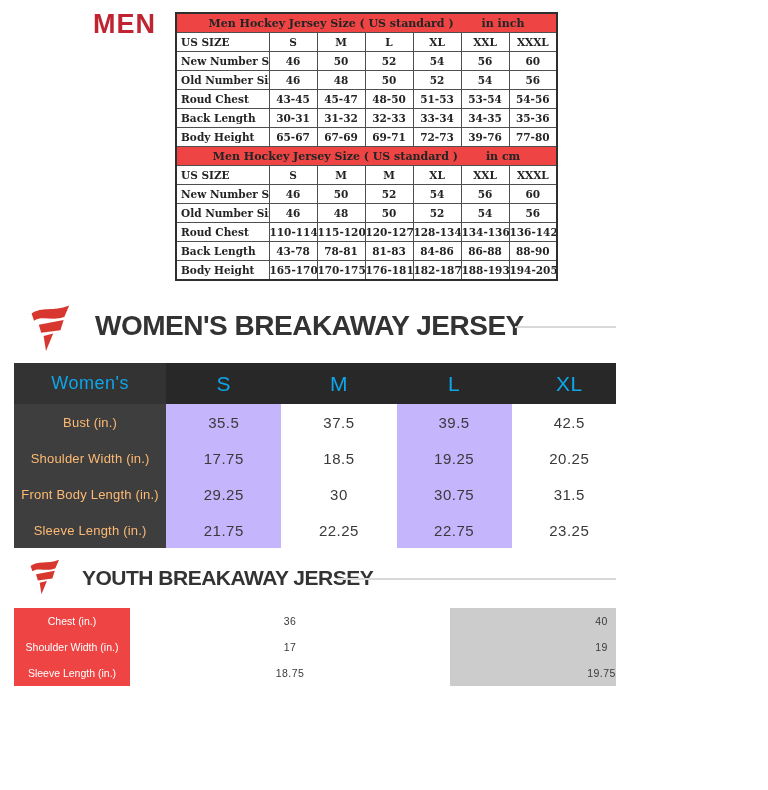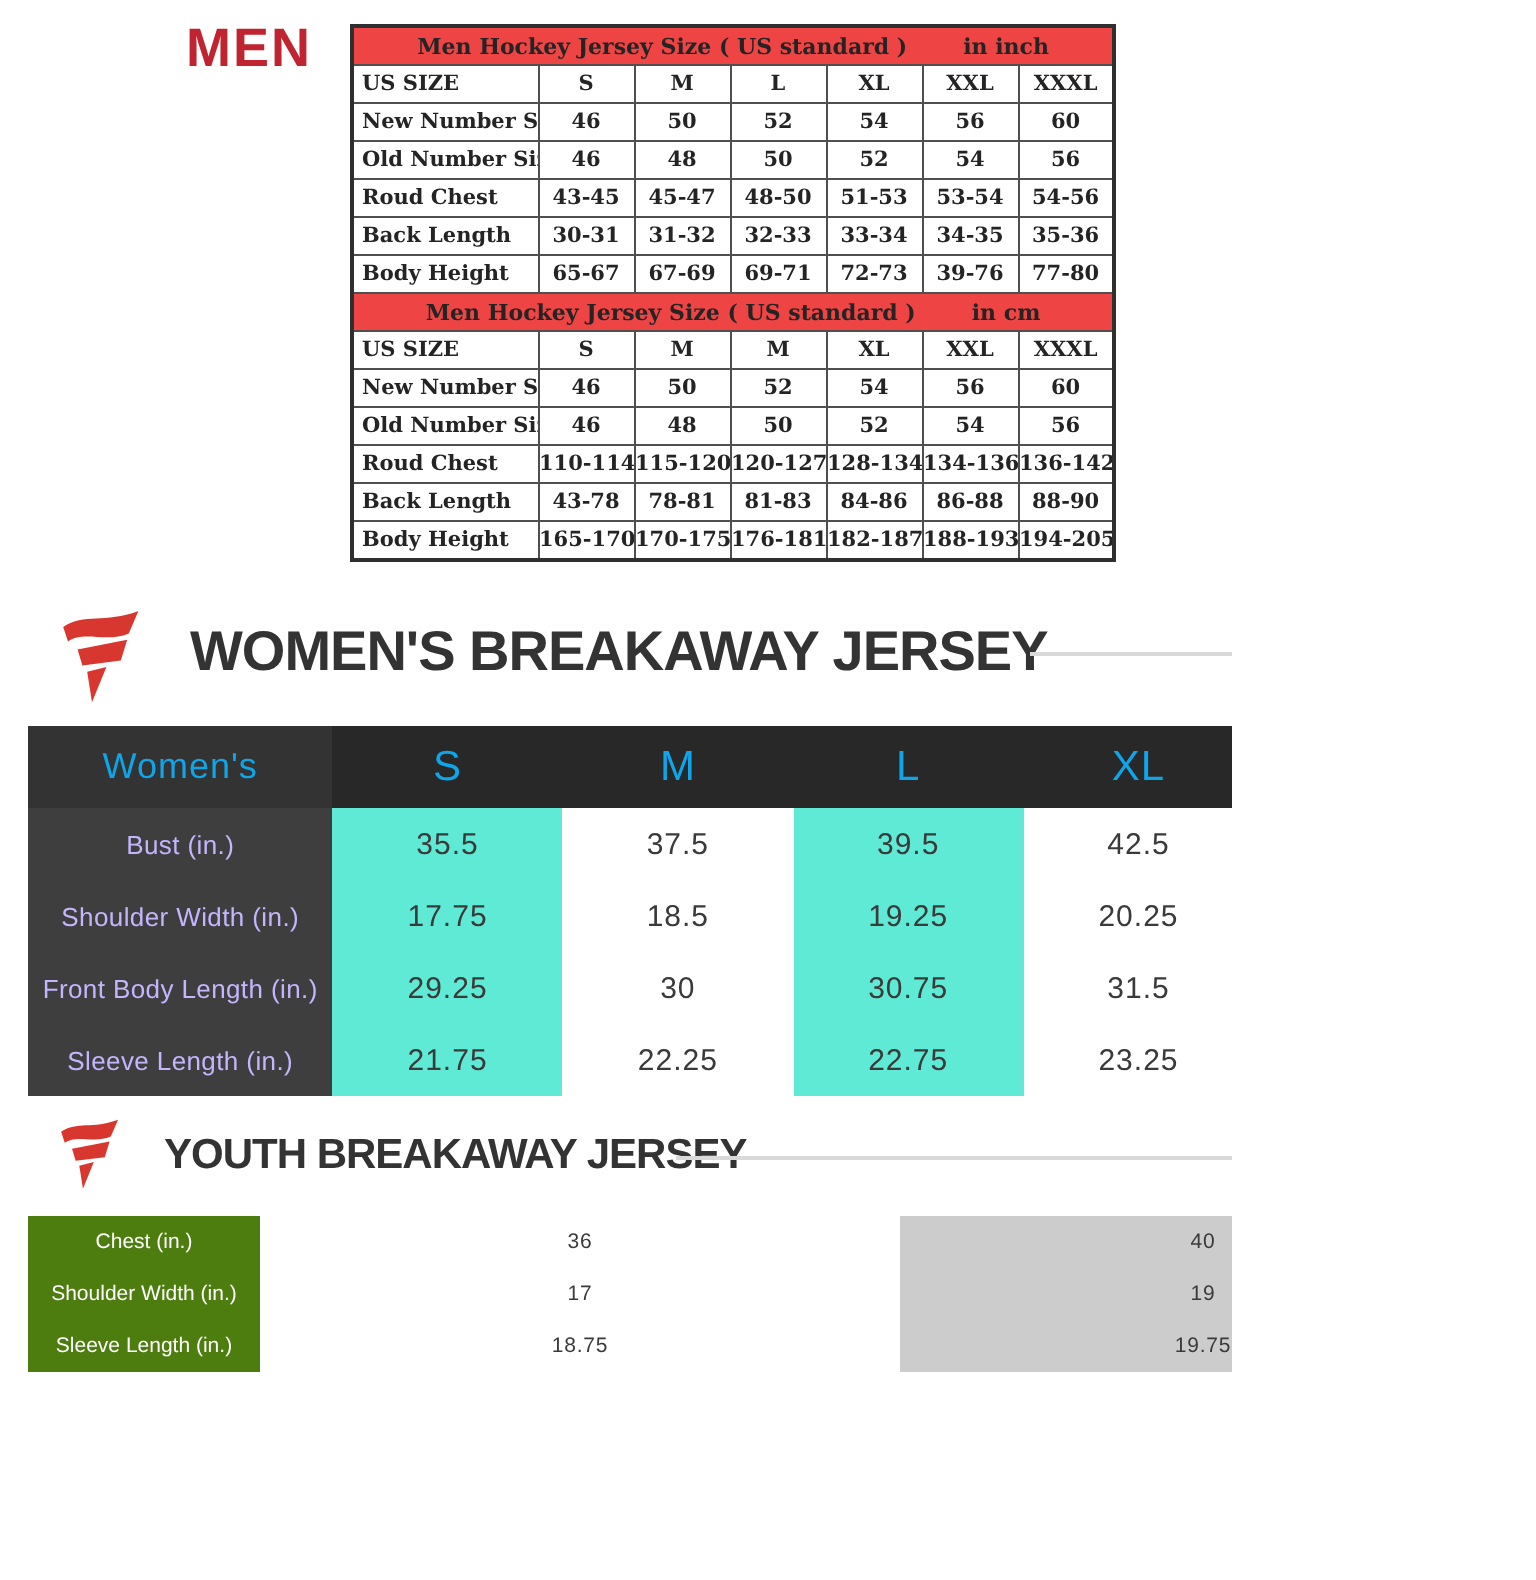--- a/index.html
+++ b/index.html
@@ -32,35 +32,35 @@
   .y-logo{left:26px;top:558px;width:37px;height:40px;}
 
   
   .wtab{position:absolute;left:14px;top:363px;width:728px;border-collapse:collapse;
         table-layout:fixed;text-align:center;}
   .wtab td{padding:0;overflow:hidden;}
   .wtab tr{height:36px;}
   .wtab tr.hd{height:41px;}
   .wtab tr.hd td{background:#282828;color:#0ea5e9;font-size:21px;letter-spacing:0.5px;}
   .wtab tr.hd td.corner{background:#333;font-size:18px;}
-  .wtab td.lbl{background:#3e3e3e;color:#c4b5fd;font-size:13px;letter-spacing:0.2px;}
-  .wtab td.g{background:#5eead4;}
+  .wtab td.lbl{background:#3e3e3e;color:#fdba74;font-size:13px;letter-spacing:0.2px;}
+  .wtab td.g{background:#c4b5fd;}
   .wtab td.v{color:#3a3a3a;font-size:15px;letter-spacing:0.5px;}
   .wtab col.wc0{width:152px;}
   .wtab col.wcn{width:115px;}
 
   
   .ytab{position:absolute;left:14px;top:608px;width:739px;border-collapse:collapse;
         table-layout:fixed;text-align:center;}
   .ytab td{padding:0;overflow:hidden;}
   .ytab tr{height:26px;}
   .ytab tr.hd{height:27px;}
   .ytab tr.hd td{background:#282828;color:#fff;font-size:14px;letter-spacing:0.5px;}
   .ytab tr.hd td.corner{background:#333;}
-  .ytab td.lbl{background:#4d7c0f;color:#fff;font-size:10.5px;}
+  .ytab td.lbl{background:#ef4444;color:#fff;font-size:10.5px;}
   .ytab td.g{background:#ccc;}
   .ytab td.v{color:#3a3a3a;font-size:10.5px;letter-spacing:0.4px;}
   .ytab col.yc0{width:116px;}
   .ytab col.yc1{width:320px;}
   .ytab col.yc2{width:303px;}
 </style>
 </head>
 <body>
 
 <div class="page">

